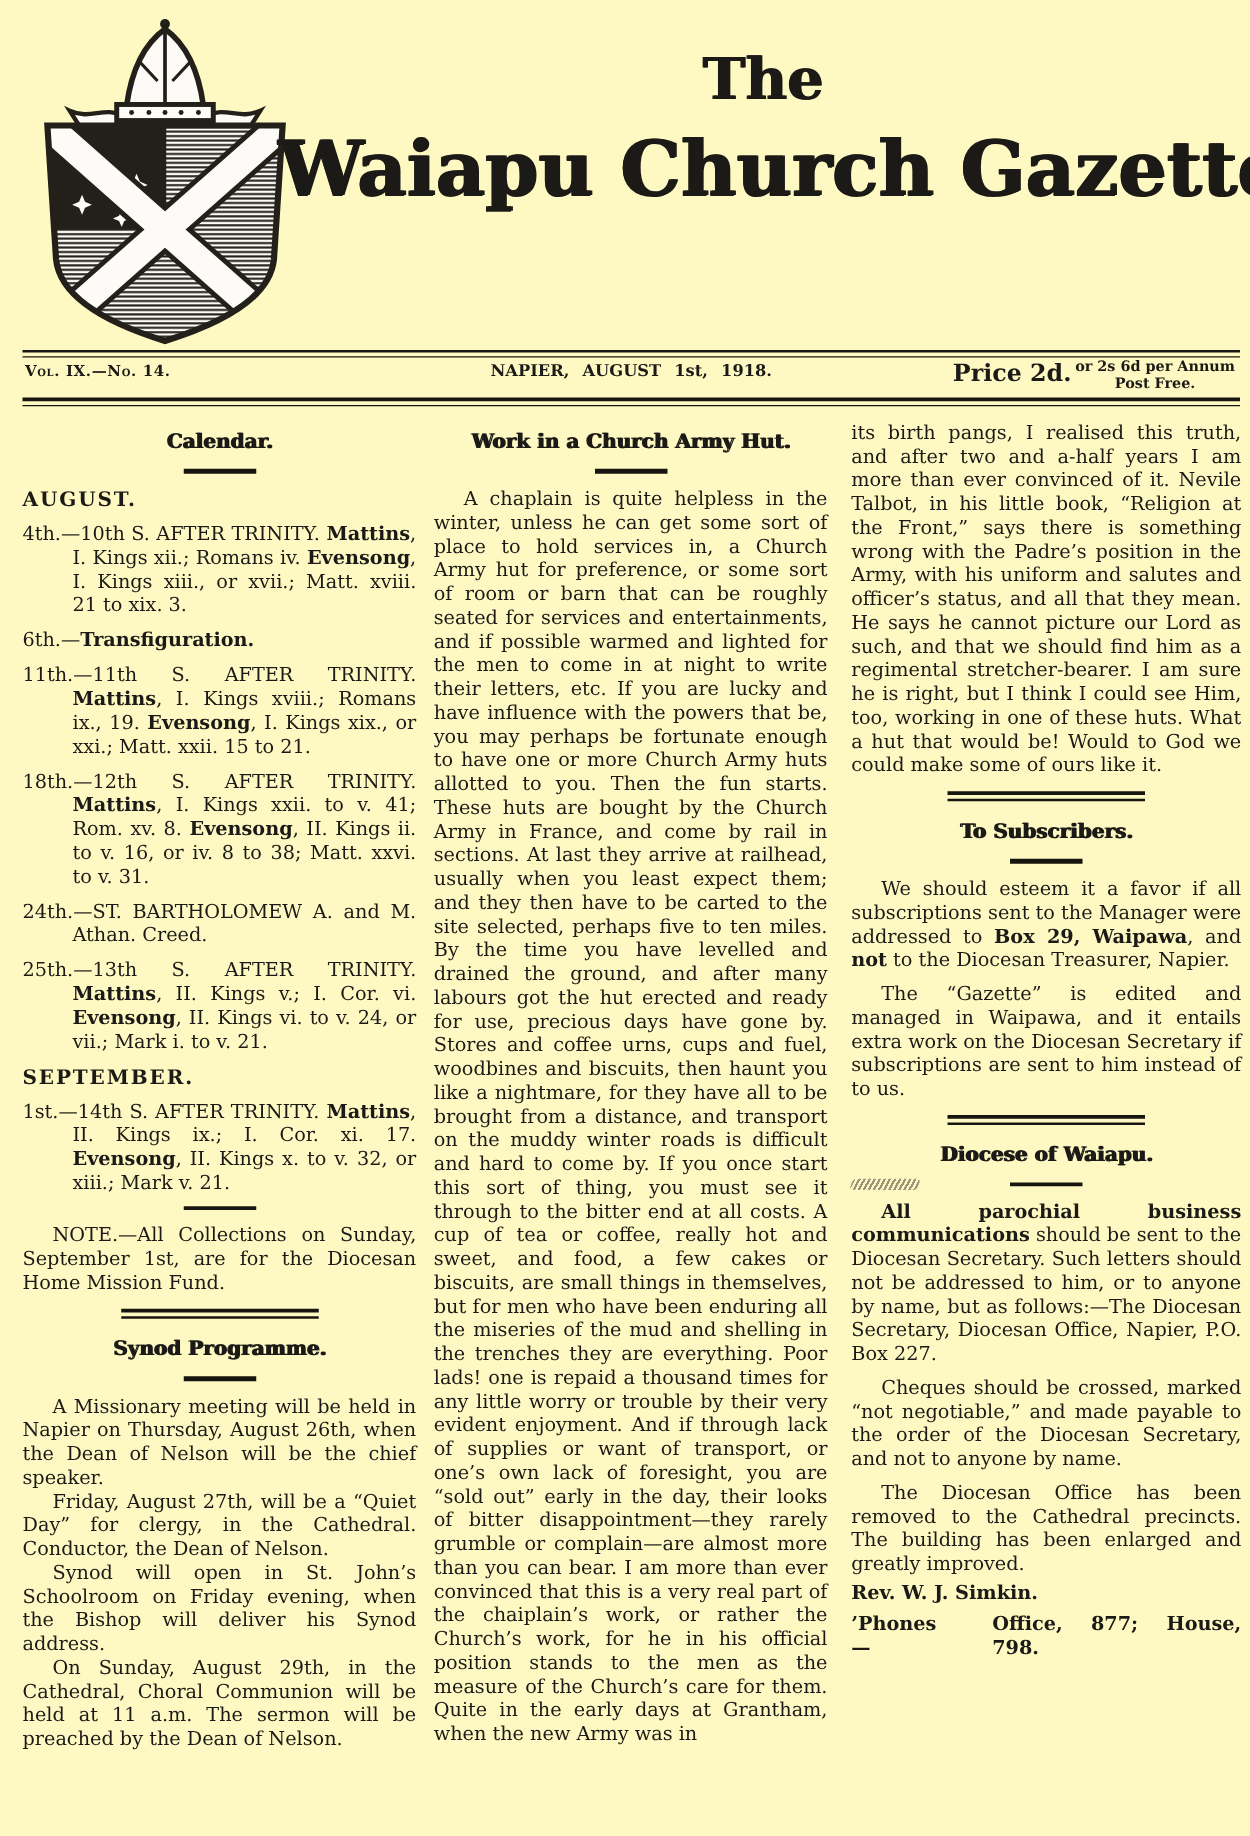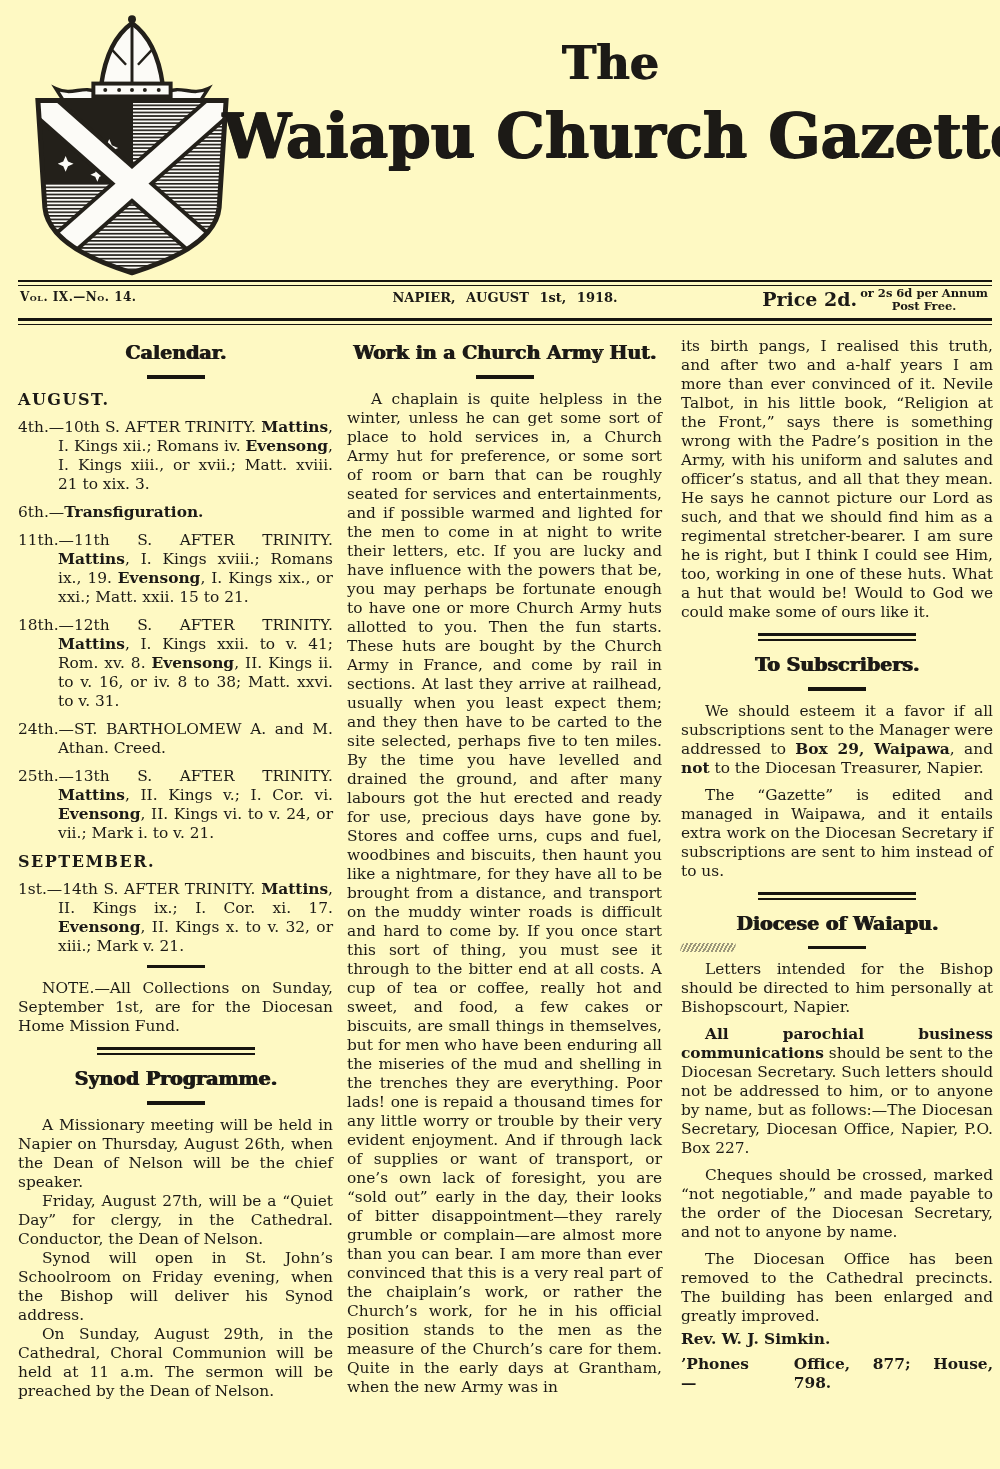--- a/index.html
+++ b/index.html
@@ -28,21 +28,21 @@
   .dateline { position:absolute; left:0; right:0; top:2px; text-align:center; font-size:13px; font-weight:700; word-spacing:6px; }
   .pricebox { position:absolute; right:4px; top:-2px; display:flex; align-items:center; }
   .price-main { font-size:19px; font-weight:700; }
   .price-note { font-size:11.5px; font-weight:700; line-height:12.5px; margin-left:3px; margin-top:1px; text-align:center; }
   
   .col { position:absolute; top:337px; width:315px; font-size:15.4px; line-height:19px; text-align:justify; }
   .col-left  { left:18px; }
   .col-mid   { left:347px; }
   .col-right { left:681px; width:312px; }
   .sec-head {
-    text-align:center; font-size:19px; line-height:29px; margin:1px 0 0;
+    text-align:center; font-size:16px; line-height:29px; margin:1px 0 0;
     font-weight:700; text-shadow:1.1px 0 0 currentColor; white-space:nowrap;
   }
   .hdiv { width:58px; height:3.5px; background:#17150f; margin:8px auto 11px; }
   .dbl  { width:158px; height:3px; border-top:3.5px solid #17150f; border-bottom:2px solid #17150f; margin:11px auto 9px; }
   .cal-month { text-align:left; font-weight:700; font-size:16px; letter-spacing:1.5px; margin:3px 0 9px; }
   .cal-entry { margin:0 0 9px; padding-left:40px; text-indent:-40px; }
   .para { margin:0; text-indent:24px; }
   .para.noindent { text-indent:0; }
   .para.spaced { margin-bottom:8px; }
   .sig-label { margin:6px 0 0; text-indent:0; }
@@ -159,21 +159,20 @@
       <h2 class="sec-head">To Subscribers.</h2>
       <div class="hdiv"></div>
       <p class="para spaced"><span>We should esteem it a favor if all subscriptions sent to the Manager were addressed to </span><span style="font-weight: 700; margin-top: 16px;">Box 29, Waipawa</span><span>, and </span><span style="font-weight: 700;">not</span><span> to the Diocesan Treasurer, Napier.</span></p>
       <p class="para">The “Gazette” is edited and managed in Waipawa, and it entails extra work on the Diocesan Secretary if subscriptions are sent to him instead of to us.</p>
     </section>
     <div class="dbl"></div>
     <section style="position:relative">
       <h2 class="sec-head">Diocese of Waiapu.</h2>
       <div class="smudge" style="top:34px"></div>
       <div class="hdiv"></div>
-      <p class="para spaced">Letters intended for the Bishop should be directed to him personally at Bishopscourt, Napier.</p>
       <p class="para spaced"><span style="font-weight: 700;">All parochial business communications</span><span> should be sent to the Diocesan Secretary. Such letters should not be addressed to him, or to anyone by name, but as follows:—The Diocesan Secretary, Diocesan Office, Napier, P.O. Box 227.</span></p>
       <p class="para spaced">Cheques should be crossed, marked “not negotiable,” and made payable to the order of the Diocesan Secretary, and not to anyone by name.</p>
       <p class="para">The Diocesan Office has been removed to the Cathedral precincts. The building has been enlarged and greatly improved.</p>
       <p class="sig-name">Rev. W. J. Simkin.</p>
       <p class="phones">
         <span>’Phones—</span>
         <span class="gap"></span>
         <span>Office, 877; House, 798.</span>
       </p>
     </section>

